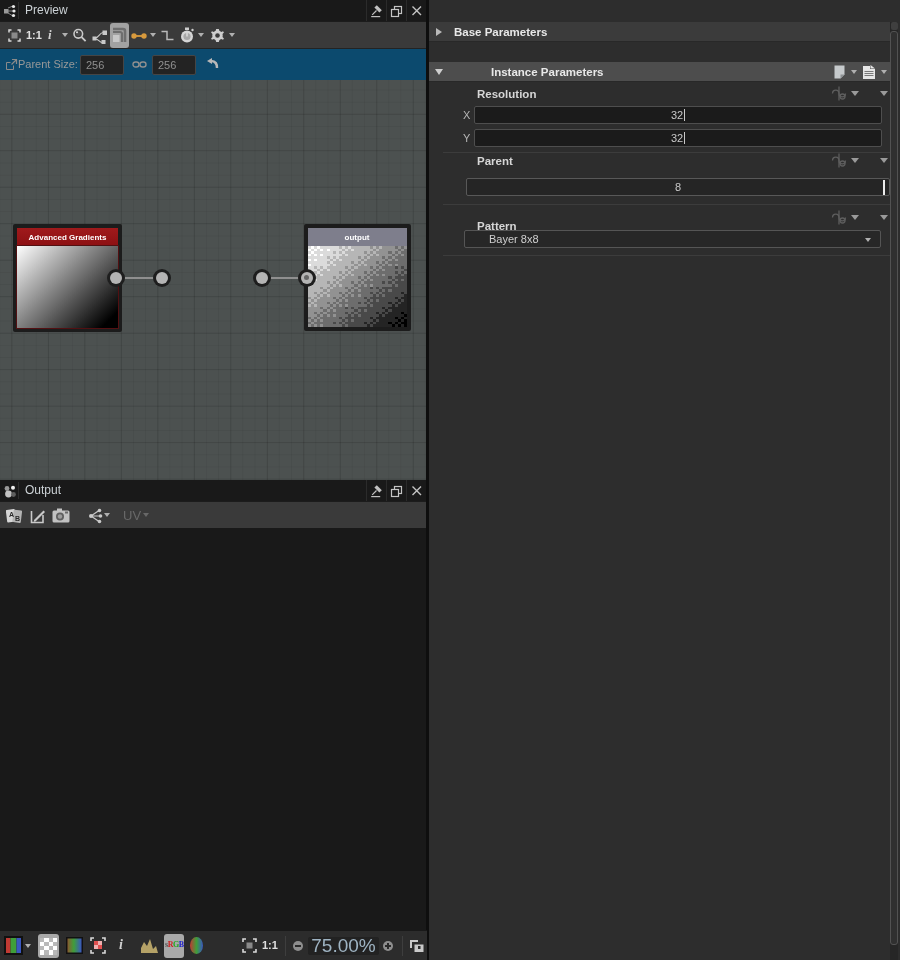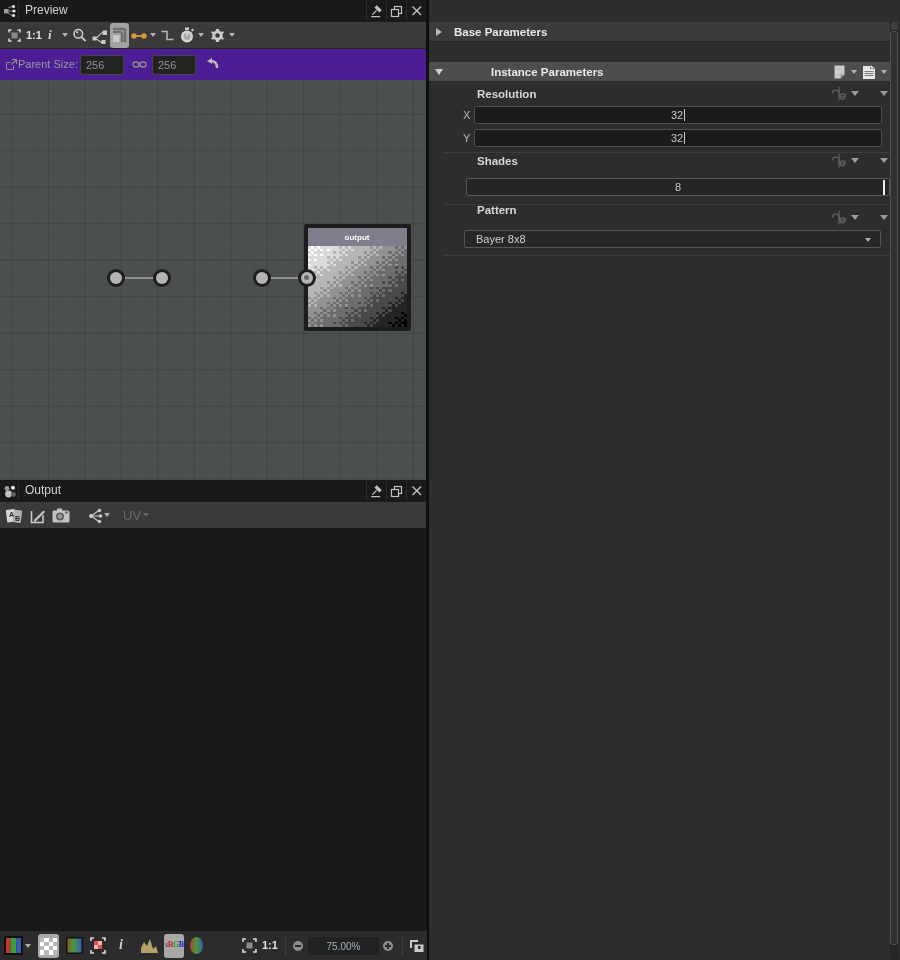--- a/index.html
+++ b/index.html
@@ -12,21 +12,21 @@
   
   .titlebar { position:absolute; left:0; right:0; height:29px; background:#191919; }
   .titlebar .tname { position:absolute; left:25px; top:3px; font-size:12px; color:#ccd2d6; }
   .tsep { position:absolute; left:18px; top:2px; width:1px; height:17px; background:#2e2e2e; }
   .tbicons { position:absolute; right:0; top:0; height:21px; display:flex; }
   .tbicons .ti { width:20px; height:21px; border-left:1px solid #2b2b2b; display:flex; align-items:center; justify-content:center; }
 
   
   #preview { left:0; top:0; width:426px; height:480px; background:#191919; }
   #pv-toolbar { position:absolute; left:0; top:21px; width:426px; height:27px; background:#3a3a3a; border-top:1px solid #1c1c1c; }
-  #pv-parent { position:absolute; left:0; top:48px; width:426px; height:32px; background:#4c1d95; border-top:1px solid #232323; color:#989898; font-size:11.5px; }
+  #pv-parent { position:absolute; left:0; top:48px; width:426px; height:32px; background:#0c4a6e; border-top:1px solid #232323; color:#989898; font-size:11.5px; }
   #graph { position:absolute; left:0; top:80px; width:426px; height:400px; background:#4c5150;
     background-image:
       linear-gradient(rgba(0,0,0,0.10) 1px, transparent 1px),
       linear-gradient(90deg, rgba(0,0,0,0.10) 1px, transparent 1px),
       linear-gradient(rgba(0,0,0,0.05) 1px, transparent 1px),
       linear-gradient(90deg, rgba(0,0,0,0.05) 1px, transparent 1px);
     background-size: 36.5px 36.5px, 36.5px 36.5px, 12.17px 12.17px, 12.17px 12.17px;
     background-position: 11.4px 33.7px, 11.4px 33.7px, 11.4px 9.6px, 11.4px 9.6px;
   }
   .node { position:absolute; background:#1c1c1c; border-radius:2px; }
@@ -727,20 +727,24 @@
       </svg>
       <span class="pinput" style="left:152px;top:6px;width:44px;height:20px;background:#232323;border-color:#454545;color:#8f8f8f;justify-content:flex-start;padding-left:5px;">256</span>
       <svg class="ic abs" style="left:204px;top:7px;" width="16" height="16" viewBox="0 0 16 16" fill="none">
         <path d="M3 5 L8 2 L8 8 Z" fill="#b8b8b8"></path>
         <path d="M7 5 C12 5 13 8 13 12" stroke="#b8b8b8" stroke-width="2.4"></path>
       </svg>
     </div>
     <div id="graph">
       <div class="wire" style="left:116px;top:196.5px;width:46px;"></div>
       <div class="wire" style="left:262px;top:196.5px;width:45px;"></div>
+      <div class="node" style="left:13px;top:144px;width:109px;height:108px;">
+        <div class="nhead" style="background:linear-gradient(#a01a1c,#8c1013);">Advanced Gradients</div>
+        <div class="nbody" style="background:linear-gradient(135deg,#ffffff 0%,#000000 91%);box-shadow:0 0 0 1px #521012;"></div>
+      </div>
       <div class="node" style="left:303.5px;top:144px;width:107px;height:107px;">
         <div class="nhead" style="background:#7e7e8c;">output</div>
         <div class="nbody">
             <svg class="ic" width="99" height="81" viewBox="0 0 32 32" preserveAspectRatio="none" shape-rendering="crispEdges">
               <use href="#dither"></use>
             </svg>
           </div>
       </div>
       <div class="conn" style="left:107px;top:188.5px;">
           <div class="cin"></div>
@@ -869,21 +873,21 @@
 <svg class="ic abs" style="left:242px;top:7px;" width="15" height="15" viewBox="0 0 15 15" stroke="#d9d9d9" stroke-width="1.6" fill="none">
   <path d="M1 4 L1 1 L4 1 M11 1 L14 1 L14 4 M14 11 L14 14 L11 14 M4 14 L1 14 L1 11"></path>
   <rect x="4.5" y="4.5" width="6" height="6" fill="#8a8a8a" stroke="none"></rect>
 </svg>
 <span class="abs" style="left:262px;top:8px;color:#e0e0e0;font-size:11px;font-weight:bold;">1:1</span>
 <span class="vsep" style="left:285px;"></span>
 <div class="abs" style="left:293px;top:940px;"></div>
       <div class="abs" style="left:293px;top:9.5px;width:10px;height:10px;border-radius:50%;background:#8e8e8e;">
         <span class="abs" style="left:2px;top:4px;width:6px;height:2px;background:#2a2a2a;"></span>
       </div>
-<div class="pinput" style="left:308px;top:6px;width:71px;height:18px;background:#222;border:none;color:#9eb3c2;font-size:10px;">75.00%</div>
+<div class="pinput" style="left:308px;top:6px;width:71px;height:18px;background:#222;border:none;color:#9eb3c2;font-size:19px;">75.00%</div>
 <div class="abs" style="left:383px;top:9.5px;width:10px;height:10px;border-radius:50%;background:#8e8e8e;">
         <span class="abs" style="left:2px;top:4px;width:6px;height:2px;background:#2a2a2a;"></span>
         <span class="abs" style="left:4px;top:2px;width:2px;height:6px;background:#2a2a2a;"></span>
       </div>
 <span class="vsep" style="left:402px;"></span>
 <svg class="ic abs" style="left:409px;top:7px;" width="16" height="15" viewBox="0 0 16 15" fill="none">
   <path d="M2 10 L2 3 L9 3" stroke="#c9c9c9" stroke-width="2"></path>
   <rect x="5.5" y="6.5" width="9" height="7.5" fill="#c9c9c9"></rect>
   <rect x="9" y="8" width="2.5" height="3" fill="#2c2c2c"></rect>
 </svg>
@@ -918,42 +922,42 @@
       <circle cx="11.5" cy="11.5" r="2.5"></circle>
     </svg>
     <span class="fnarrow" style="left:422px;top:91px;"></span>
     <span class="fnarrow" style="left:451px;top:91px;"></span>
     <div class="plabel" style="left:34px;top:109px;">X</div>
     <div class="pinput" style="left:45px;top:106px;width:408px;height:18px;">32<span style="display:inline-block;width:1px;height:12px;background:#c8c8c8;margin-left:1px;"></span></div>
     <div class="plabel" style="left:34px;top:132px;">Y</div>
     <div class="pinput" style="left:45px;top:129px;width:408px;height:18px;">32<span style="display:inline-block;width:1px;height:12px;background:#c8c8c8;margin-left:1px;"></span></div>
 
     <div class="sep" style="top:152px;"></div>
-    <div class="phead" style="left:48px;top:155px;">Shades</div>
+    <div class="phead" style="left:48px;top:155px;">Parent</div>
     <svg class="ic abs fnicon" style="left:402px;top:152px;" width="18" height="17" viewBox="0 0 18 17" stroke="#5e5e5e" fill="none" stroke-width="1.3">
       <path d="M1.5 8.5 C1.5 4 8 4 8 8.5 C8 13 14.5 13 14.5 8.5"></path>
       <path d="M8 1.5 L8 15.5"></path>
       <circle cx="11.5" cy="11.5" r="2.5"></circle>
     </svg>
     <span class="fnarrow" style="left:422px;top:158px;"></span>
     <span class="fnarrow" style="left:451px;top:158px;"></span>
     <div class="pinput" style="left:37px;top:178px;width:424px;height:18px;background:#252525;border-color:#585858;">8</div>
     <div class="abs" style="left:454px;top:180px;width:2px;height:15px;background:#ececec;"></div>
 
     <div class="sep" style="top:204px;"></div>
-    <div class="phead" style="left:48px;top:204px;">Pattern</div>
+    <div class="phead" style="left:48px;top:220px;">Pattern</div>
     <svg class="ic abs fnicon" style="left:402px;top:209px;" width="18" height="17" viewBox="0 0 18 17" stroke="#5e5e5e" fill="none" stroke-width="1.3">
       <path d="M1.5 8.5 C1.5 4 8 4 8 8.5 C8 13 14.5 13 14.5 8.5"></path>
       <path d="M8 1.5 L8 15.5"></path>
       <circle cx="11.5" cy="11.5" r="2.5"></circle>
     </svg>
     <span class="fnarrow" style="left:422px;top:215px;"></span>
     <span class="fnarrow" style="left:451px;top:215px;"></span>
     <div class="ddown" style="left:35px;top:230px;width:417px;height:18px;">
-        <span style="margin-left:11px;">Bayer 8x8</span>
+        <span style="margin-left:24px;">Bayer 8x8</span>
         <span class="dd-arrow" style="position:absolute;right:9px;top:7px;"></span>
       </div>
     <div class="sep" style="top:255px;"></div>
 
     <div id="scrollbar">
         <div style="position:absolute;left:0.5px;top:0px;width:7px;height:8px;background:#3f3f3f;border-radius:2px;"></div>
         <div id="scrollthumb"></div>
       </div>
   </div>
 

